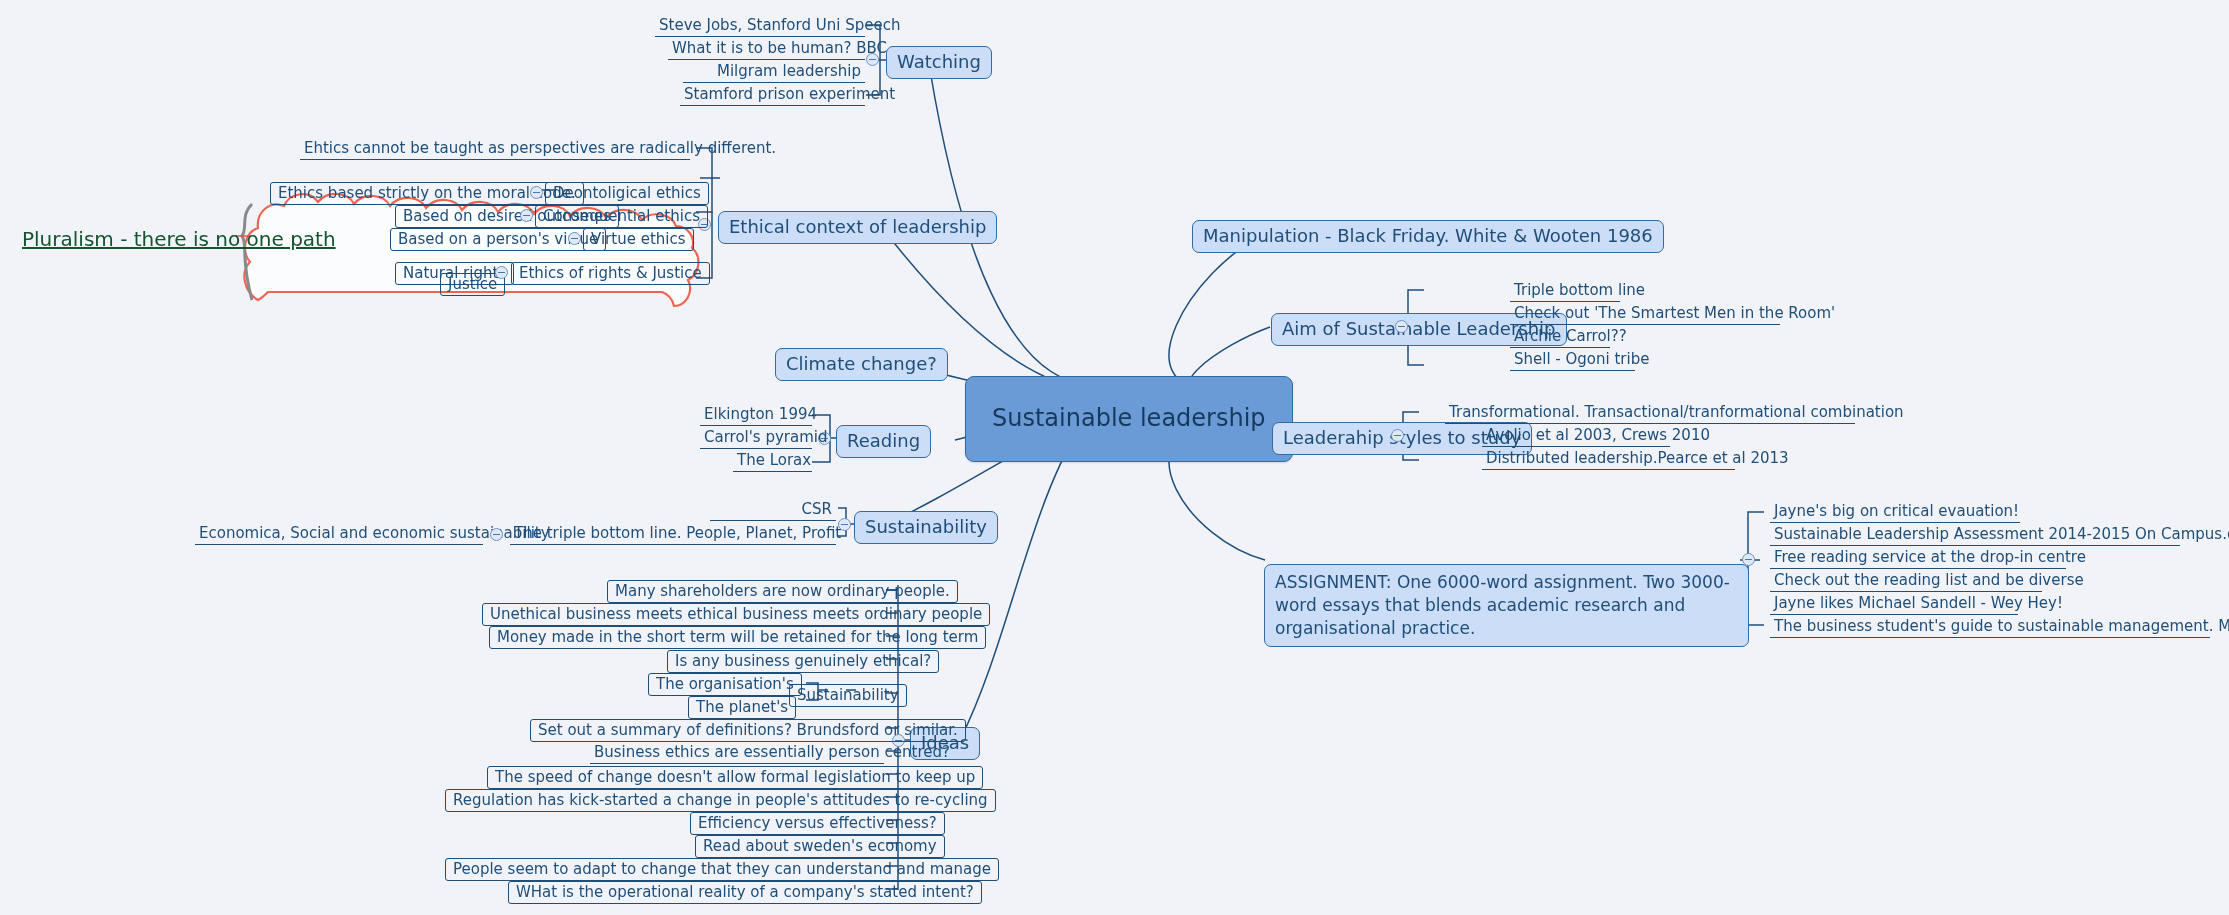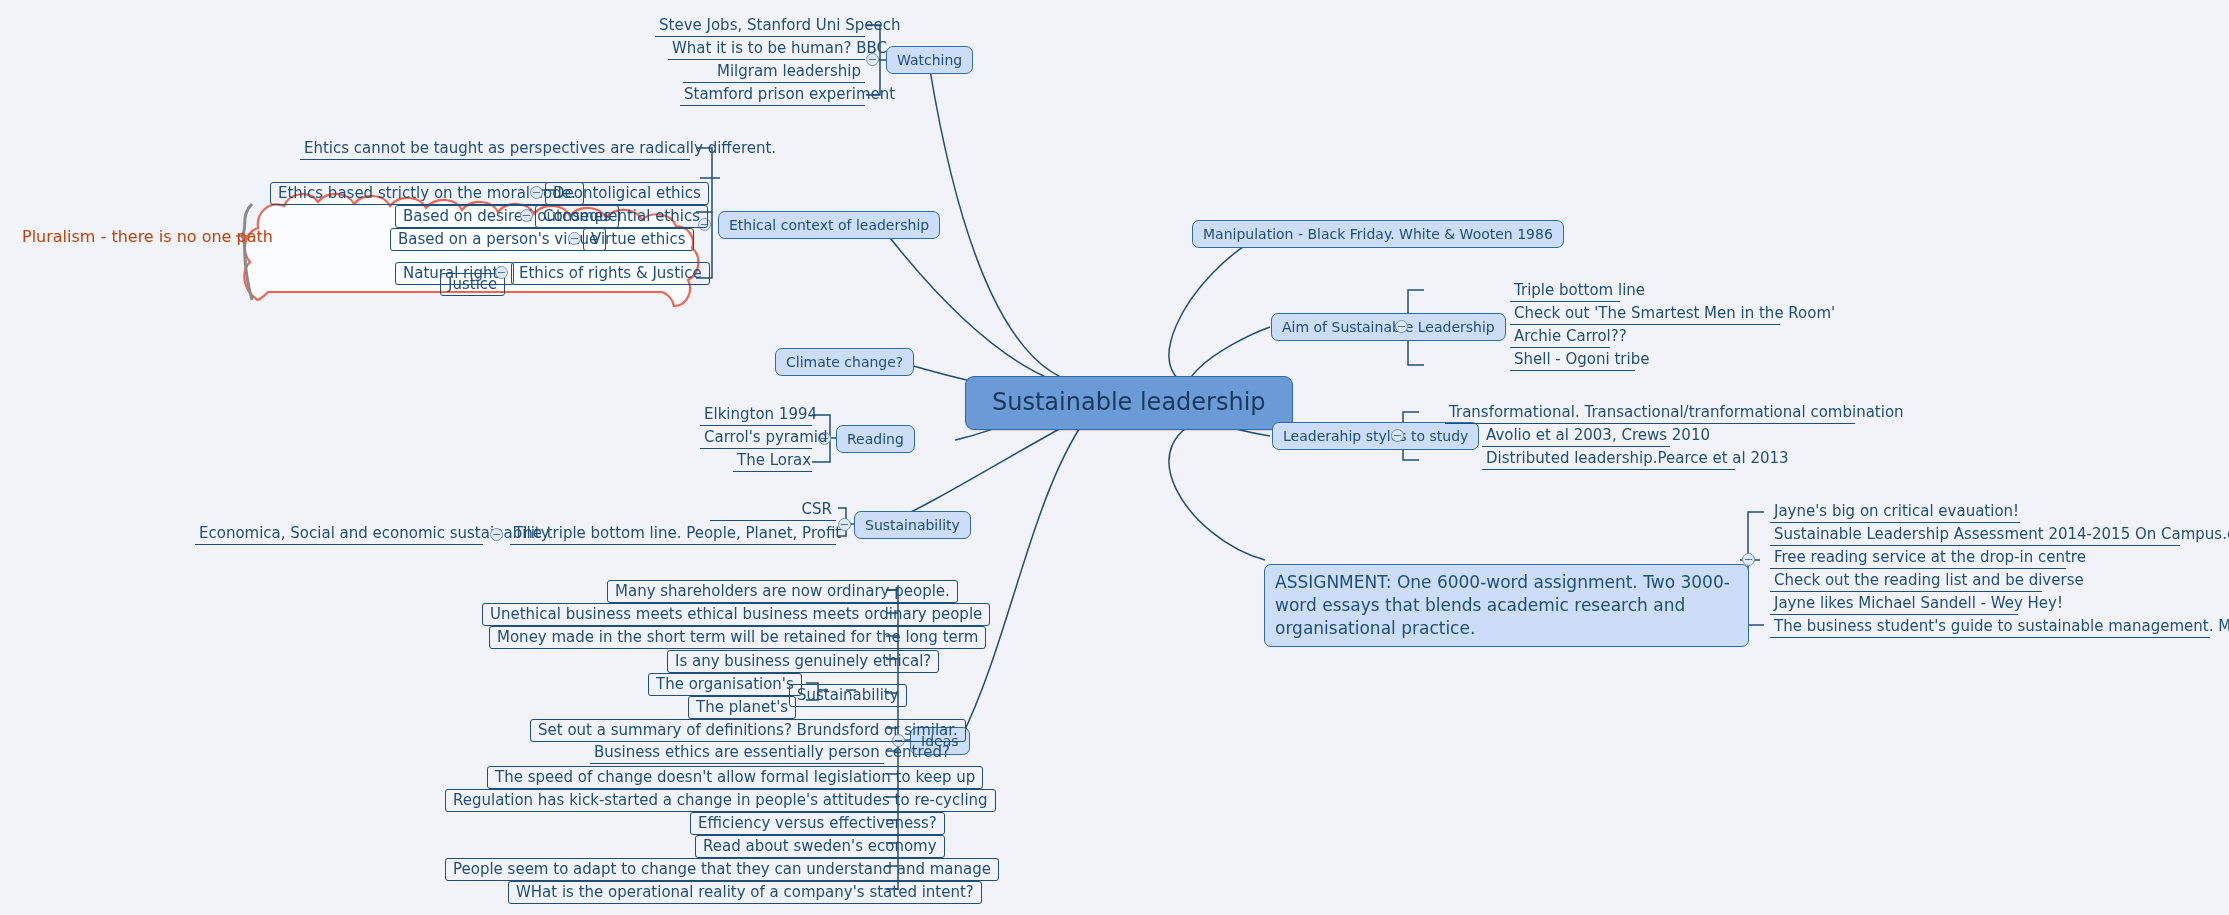--- a/index.html
+++ b/index.html
@@ -21,28 +21,28 @@
     white-space:nowrap;
     color:#1f4e79;
     line-height:1.15;
   }
   .root{
     background:#6b9bd6;
     border:1px solid #2f6ba5;
     border-radius:9px;
     color:#17395c;
     font-size:24px;
-    padding:12px 26px;
+    padding:28px 26px;
     box-shadow:0 1px 2px rgba(0,0,0,.12);
   }
   .branch{
     background:#ccddf7;
     border:1px solid #2f6ba5;
     border-radius:7px;
-    font-size:14px;
+    font-size:18px;
     padding:5px 10px;
   }
   .assignment{
     background:#ccddf7;
     border:1px solid #2f6ba5;
     border-radius:7px;
     font-size:17px;
     padding:6px 10px;
     white-space:normal;
     line-height:1.35;
@@ -59,24 +59,25 @@
     border:none;
     border-bottom:1.4px solid #1f4e79;
     font-size:15px;
     padding:1px 4px 2px 4px;
     border-radius:0;
   }
   .ra{text-align:right;}
 
   .cloudnote{
     position:absolute;
-    color:#c2410c;
-    font-size:16px;
+    color:#14532d;
+    font-size:20px;
     font-family:"DejaVu Sans","Liberation Sans",sans-serif;
     white-space:nowrap;
+    text-decoration:underline;
   }
   .toggle{
     position:absolute;
     width:13px;height:13px;
     border:1px solid #6f93c4;
     border-radius:50%;
     background:#dfe8f6;
     box-sizing:border-box;
   }
   .toggle:after{

